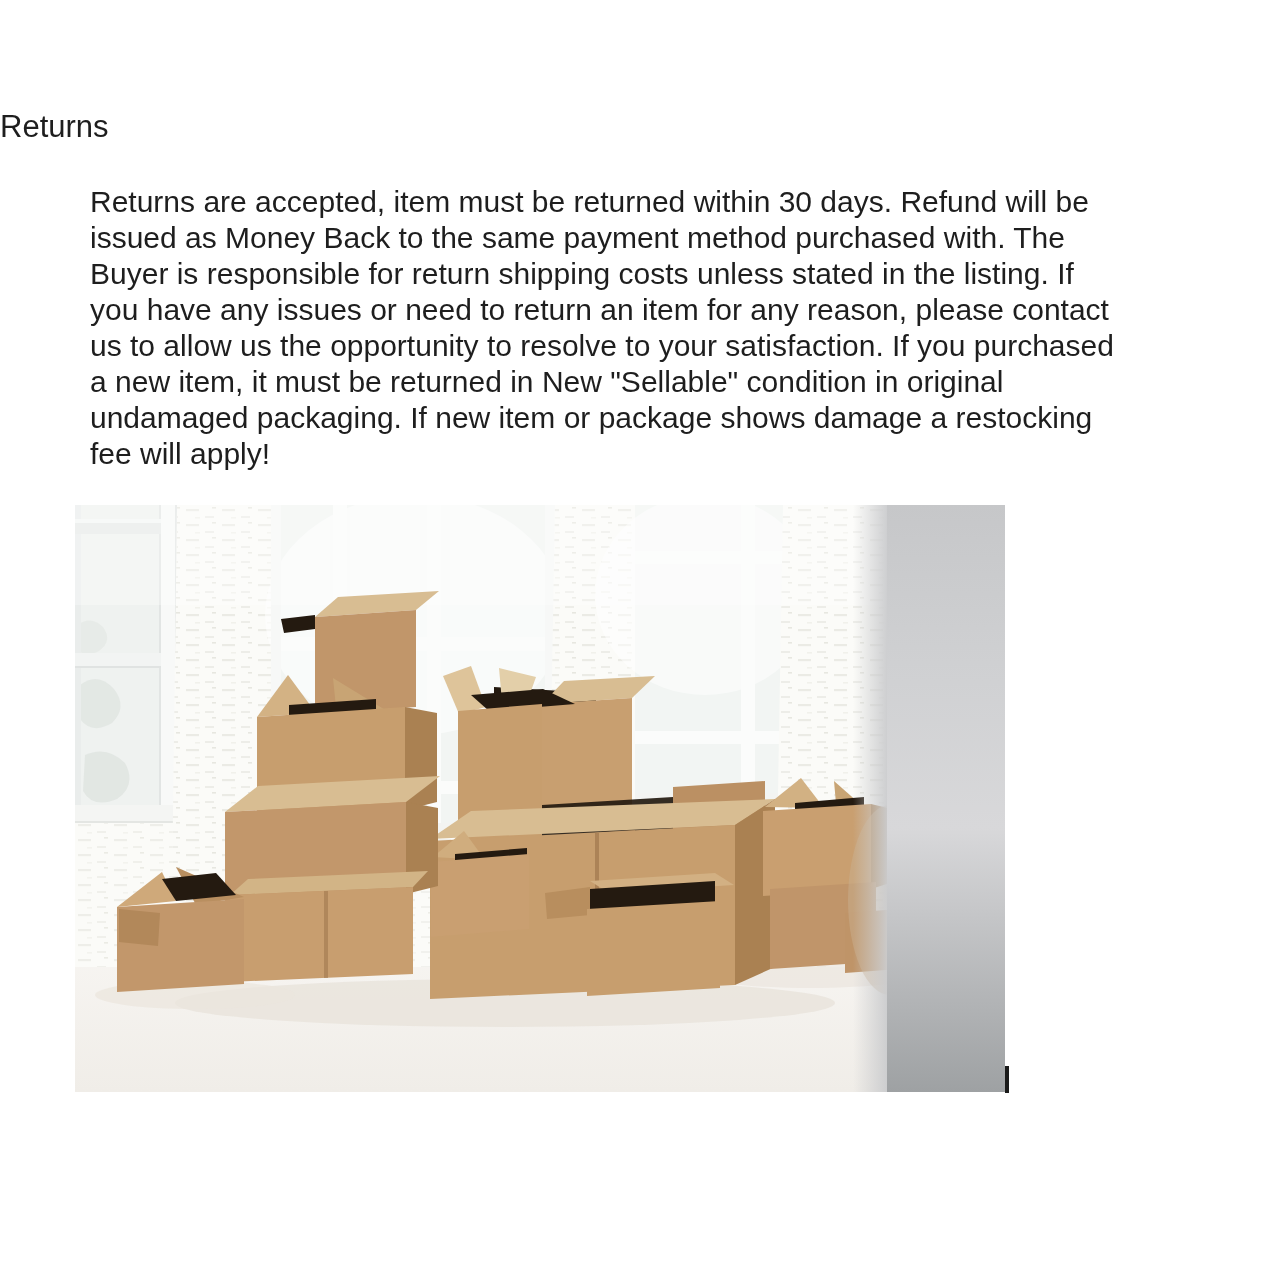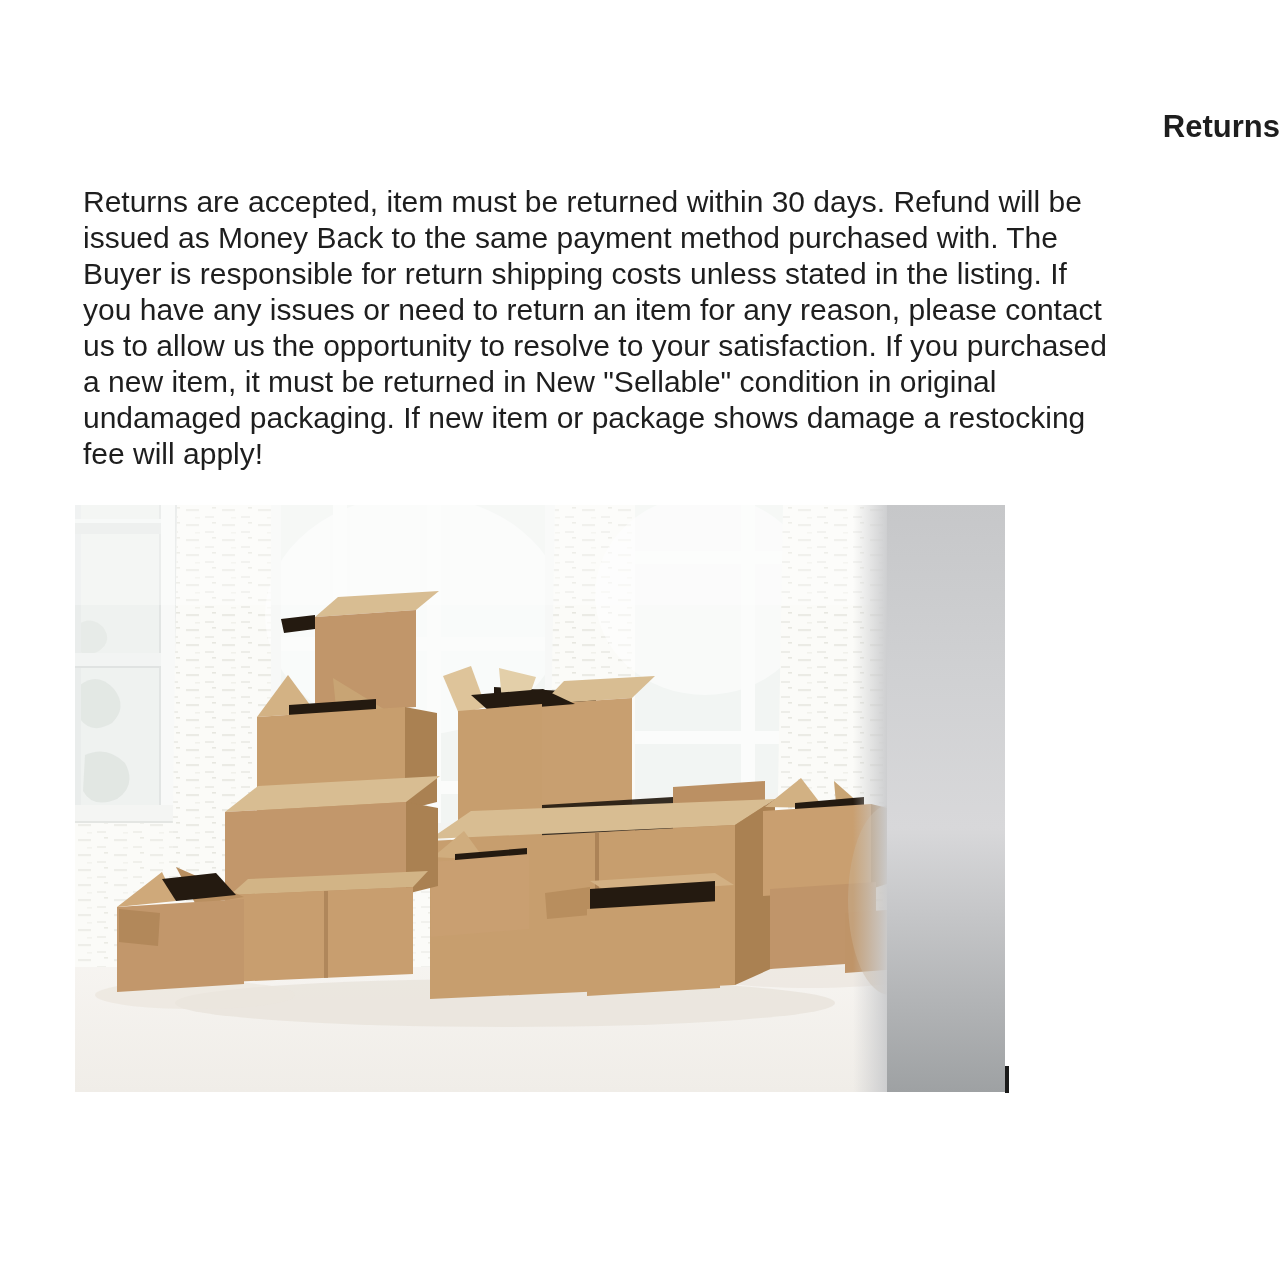--- a/index.html
+++ b/index.html
@@ -2,25 +2,25 @@
 <html style="--text-color: #1e1e1e; --cursor-black: #1a1a1a; --box-top: #d8bd92; --box-front: #c79e6e; --box-side: #aa8152; --box-dark: #241a10; --wall-white: #fbfbf8; --pane-gray: #f1f4f2; --floor-light: #f6f4f0; --blur-gray: #c6c7c9;"><head>
 <meta charset="utf-8">
 <style>
   html,body{margin:0;padding:0;}
   body{
     width:1280px;height:1280px;position:relative;background:#ffffff;
     font-family:"Liberation Sans", sans-serif;overflow:hidden;
   }
   .page-title{
     position:absolute;top:108px;left:0;width:1280px;
-    text-align:right;font-size:31px;font-weight:700;line-height:38px;
+    text-align:left;font-size:31px;font-weight:400;line-height:38px;
     color:var(--text-color);
   }
   .policy-text{
-    position:absolute;top:184px;left:83px;width:1110px;
+    position:absolute;top:184px;left:90px;width:1110px;
     font-size:30px;line-height:36px;color:var(--text-color);
     white-space:pre-line;
   }
   .photo-frame{
     position:absolute;left:75px;top:505px;width:930px;height:587px;
   }
   .photo-frame svg{display:block;width:930px;height:587px;}
   .text-cursor{
     position:absolute;left:1005px;top:1066px;width:4px;height:27px;
     background:var(--cursor-black);

